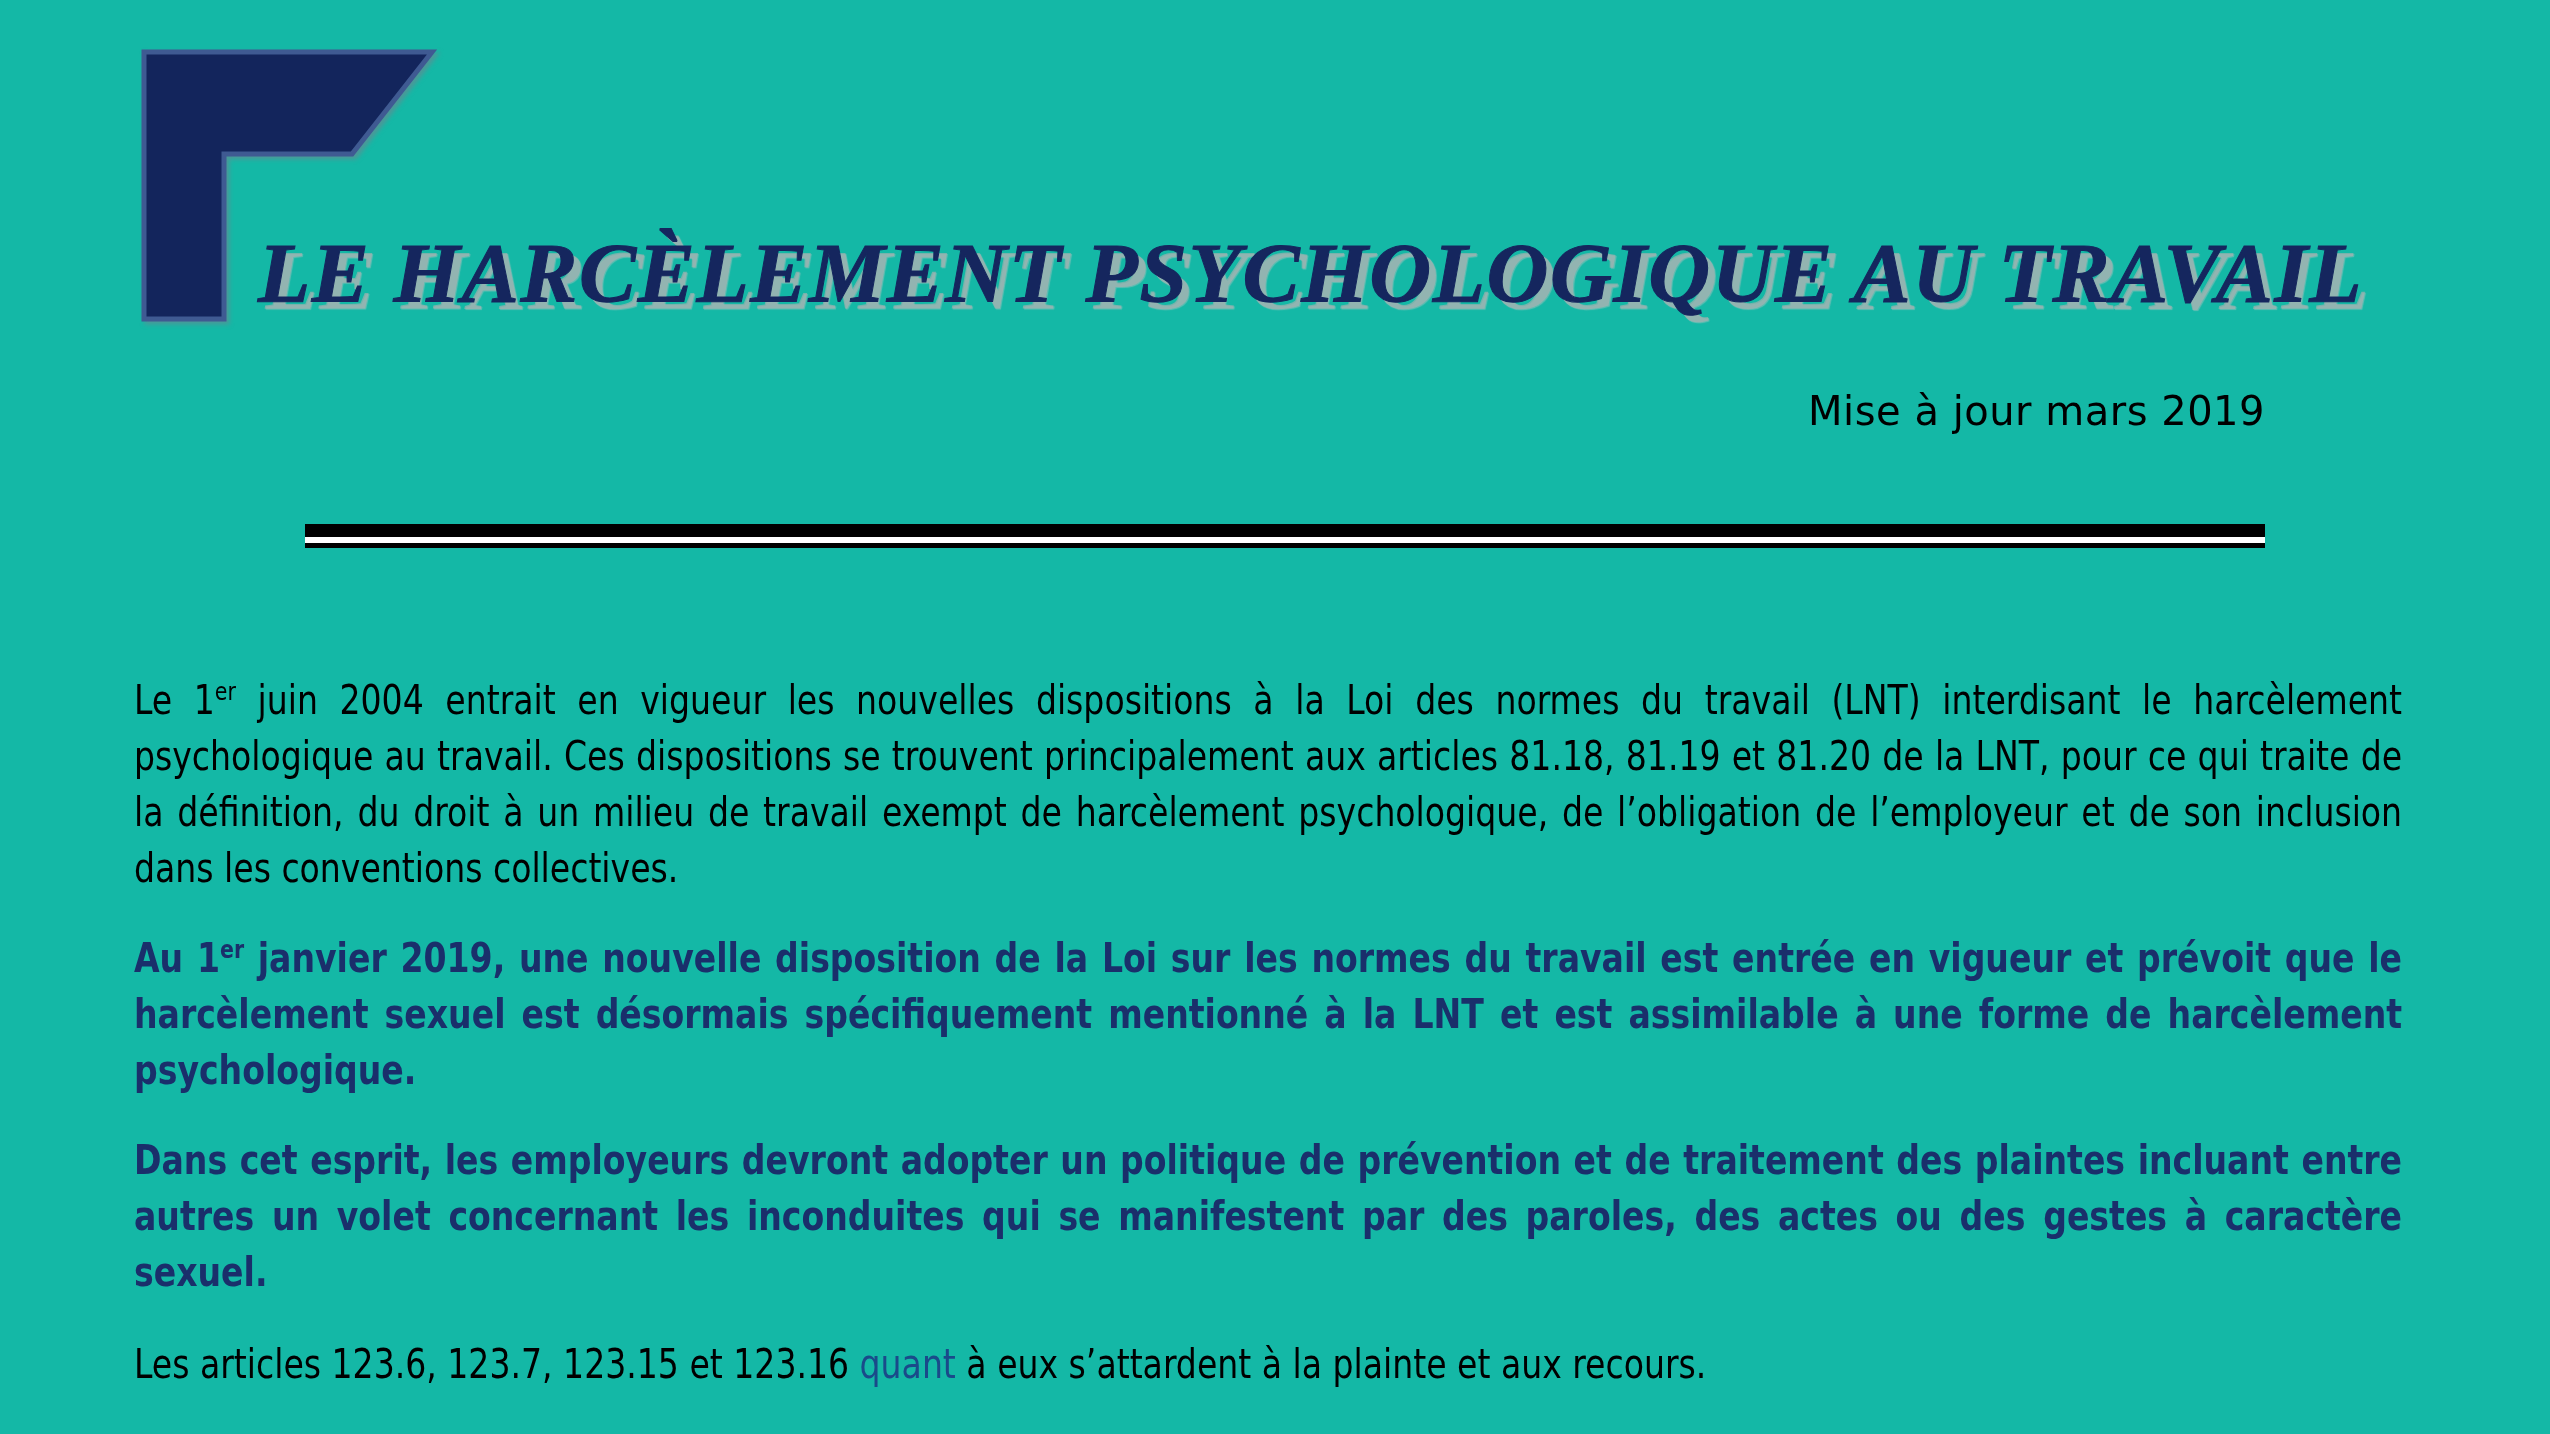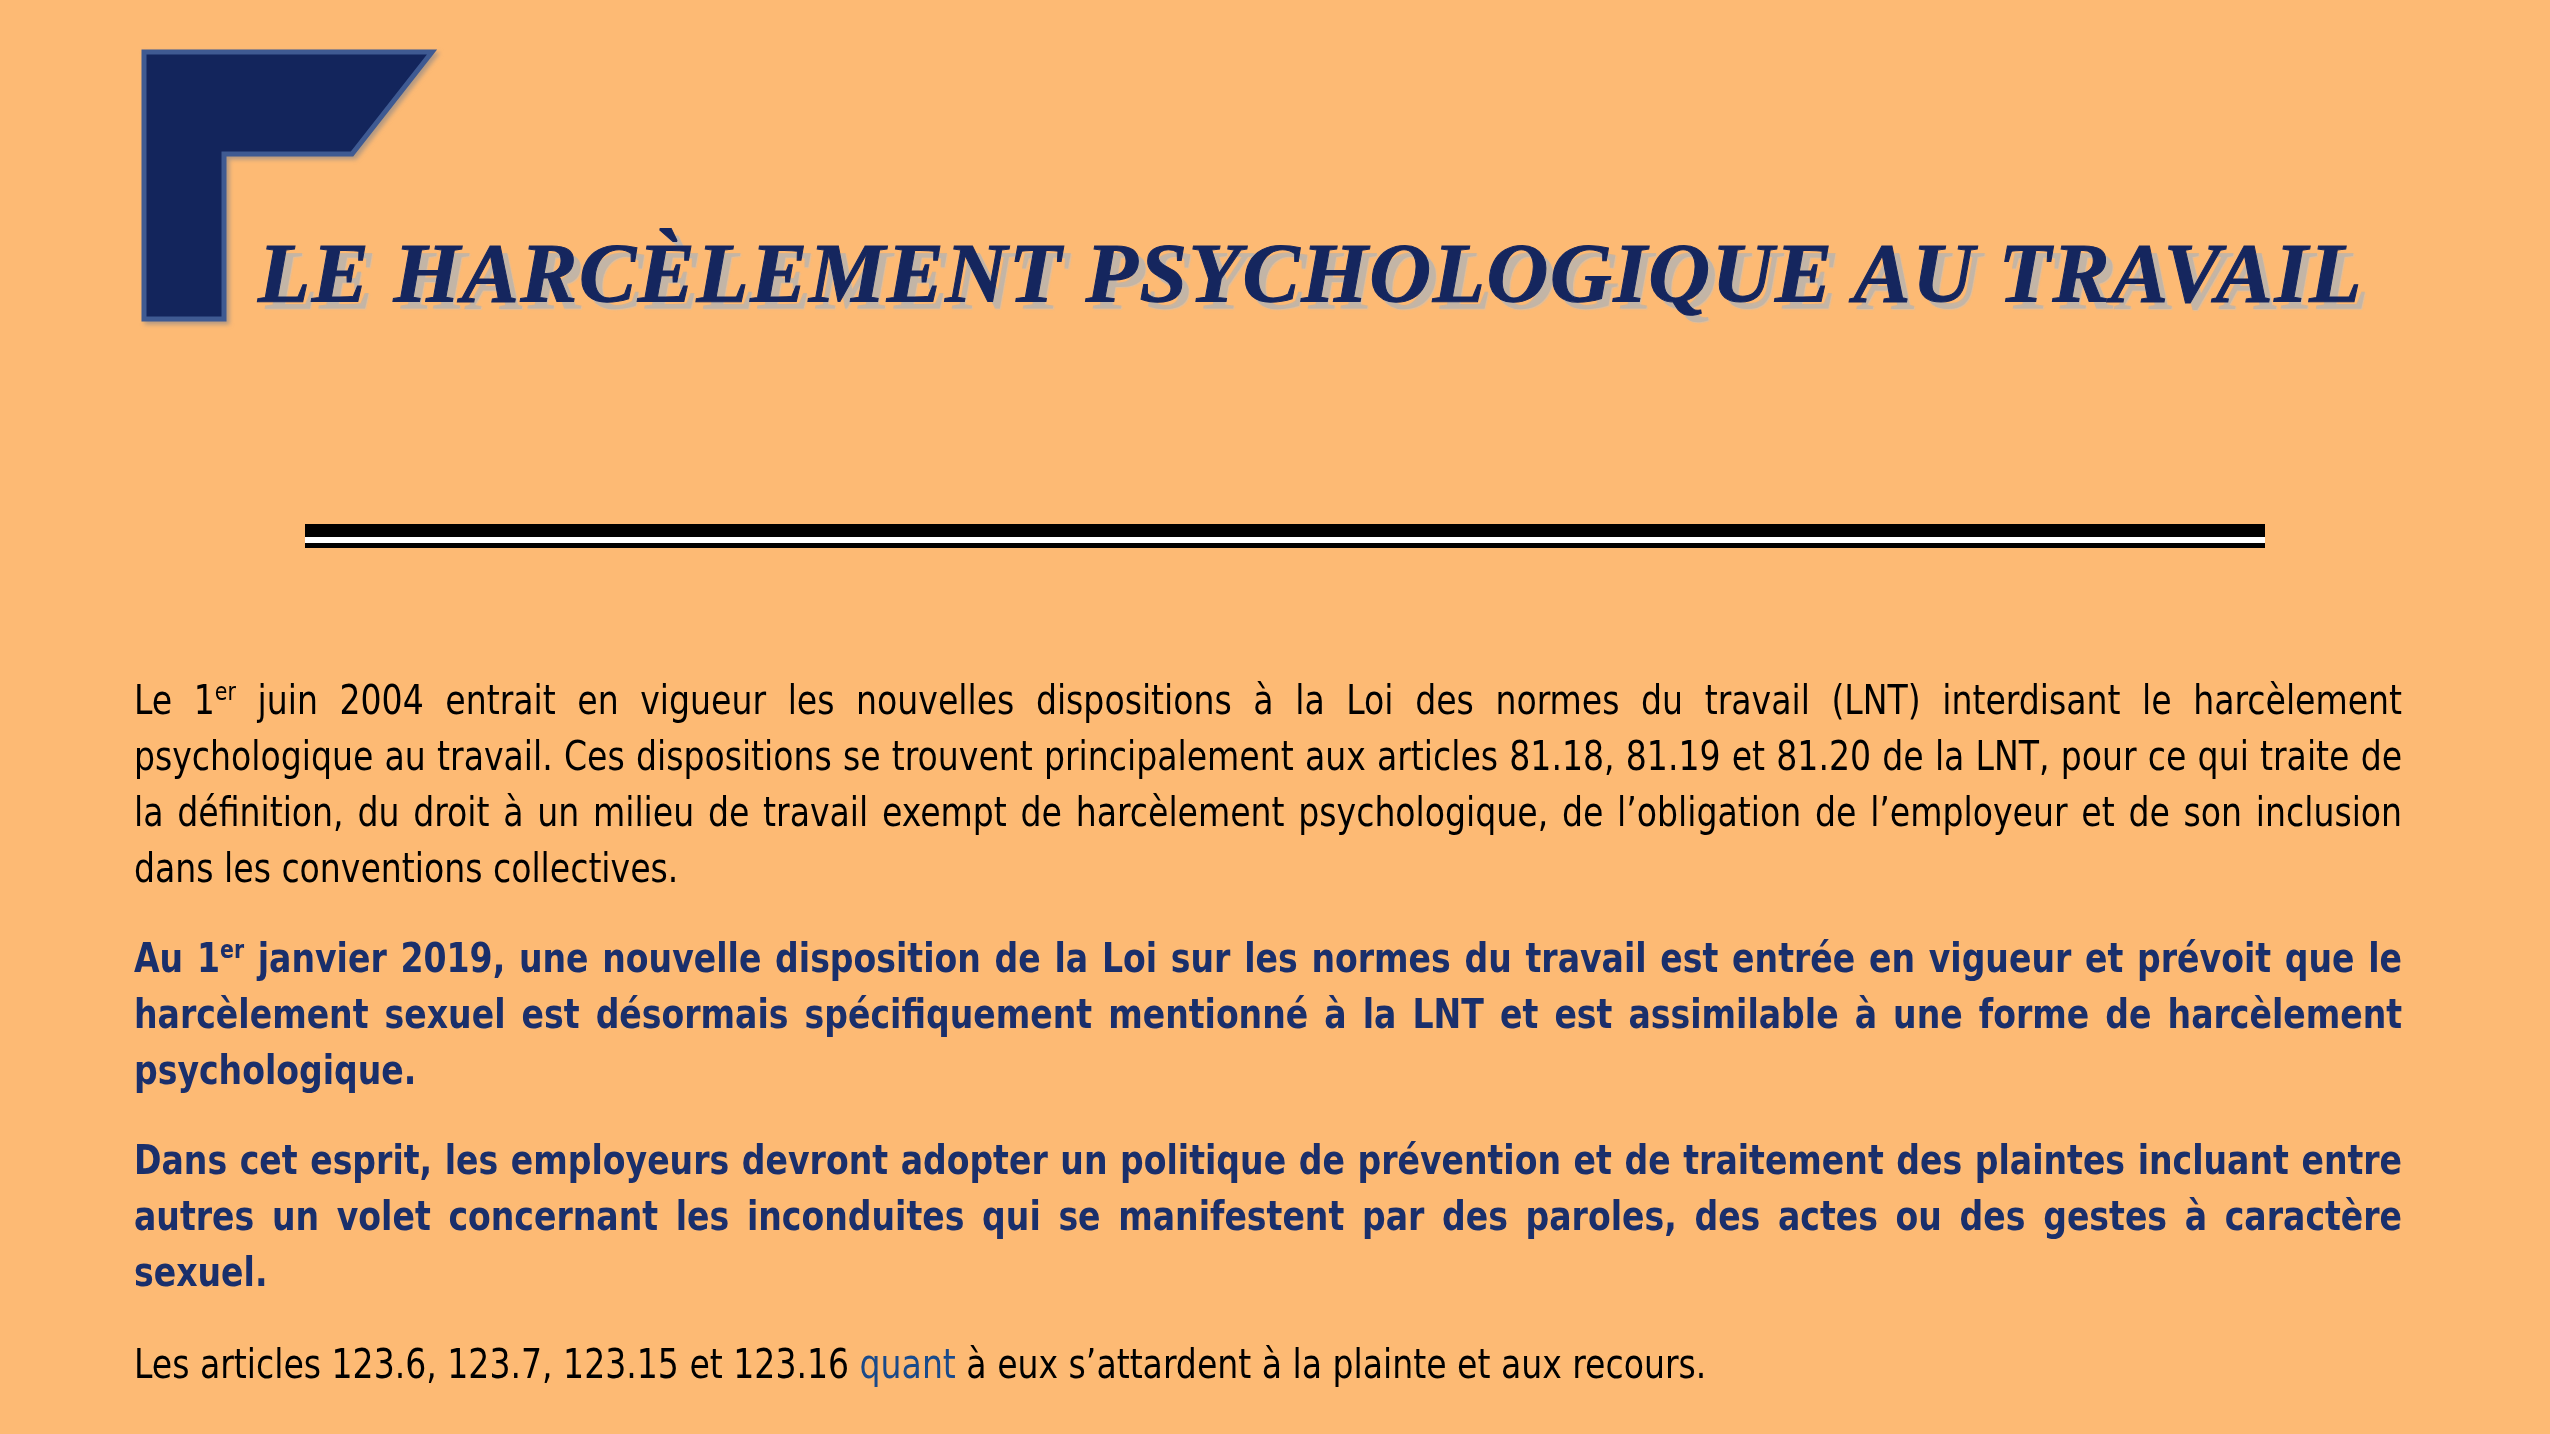--- a/index.html
+++ b/index.html
@@ -14,21 +14,21 @@
     position: relative;
     overflow: hidden;
     font-family: "Liberation Sans", sans-serif;
     -webkit-font-smoothing: antialiased;
   }
 
   .page {
     position: relative;
     width: 2550px;
     height: 1434px;
-    background: #fdba74;
+    background: #14b8a6;
   }
 
   
   .logo-wrap {
     position: absolute;
     left: 140px;
     top: 48px;
     width: 310px;
     height: 275px;
   }
@@ -145,20 +145,21 @@
 <div class="page">
 
   <div class="logo-wrap">
     <svg viewBox="0 0 310 275" xmlns="http://www.w3.org/2000/svg" aria-hidden="true">
       <polygon points="4,4 292,4 212,106 84,106 84,271 4,271" fill="#13255c" stroke="#3f5a92" stroke-width="5"></polygon>
     </svg>
   </div>
 
   <div class="title">LE HARCÈLEMENT PSYCHOLOGIQUE AU TRAVAIL</div>
 
+  <div class="date-line">Mise à jour mars 2019</div>
 
   <div class="rule">
     <div class="bar-thick"></div>
     <div class="bar-gap"></div>
     <div class="bar-thin"></div>
   </div>
 
   <div class="content">
 
     <p class="para"><span>Le 1</span><span class="sup">er</span><span> juin 2004 entrait en vigueur les nouvelles dispositions à la Loi des normes du travail (LNT) interdisant le harcèlement psychologique au travail.  Ces dispositions se trouvent principalement aux articles 81.18, 81.19 et 81.20 de la LNT, pour ce qui traite de la définition, du droit à un milieu de travail exempt de harcèlement psychologique, de l’obligation de l’employeur et de son inclusion dans les conventions collectives.</span></p>

